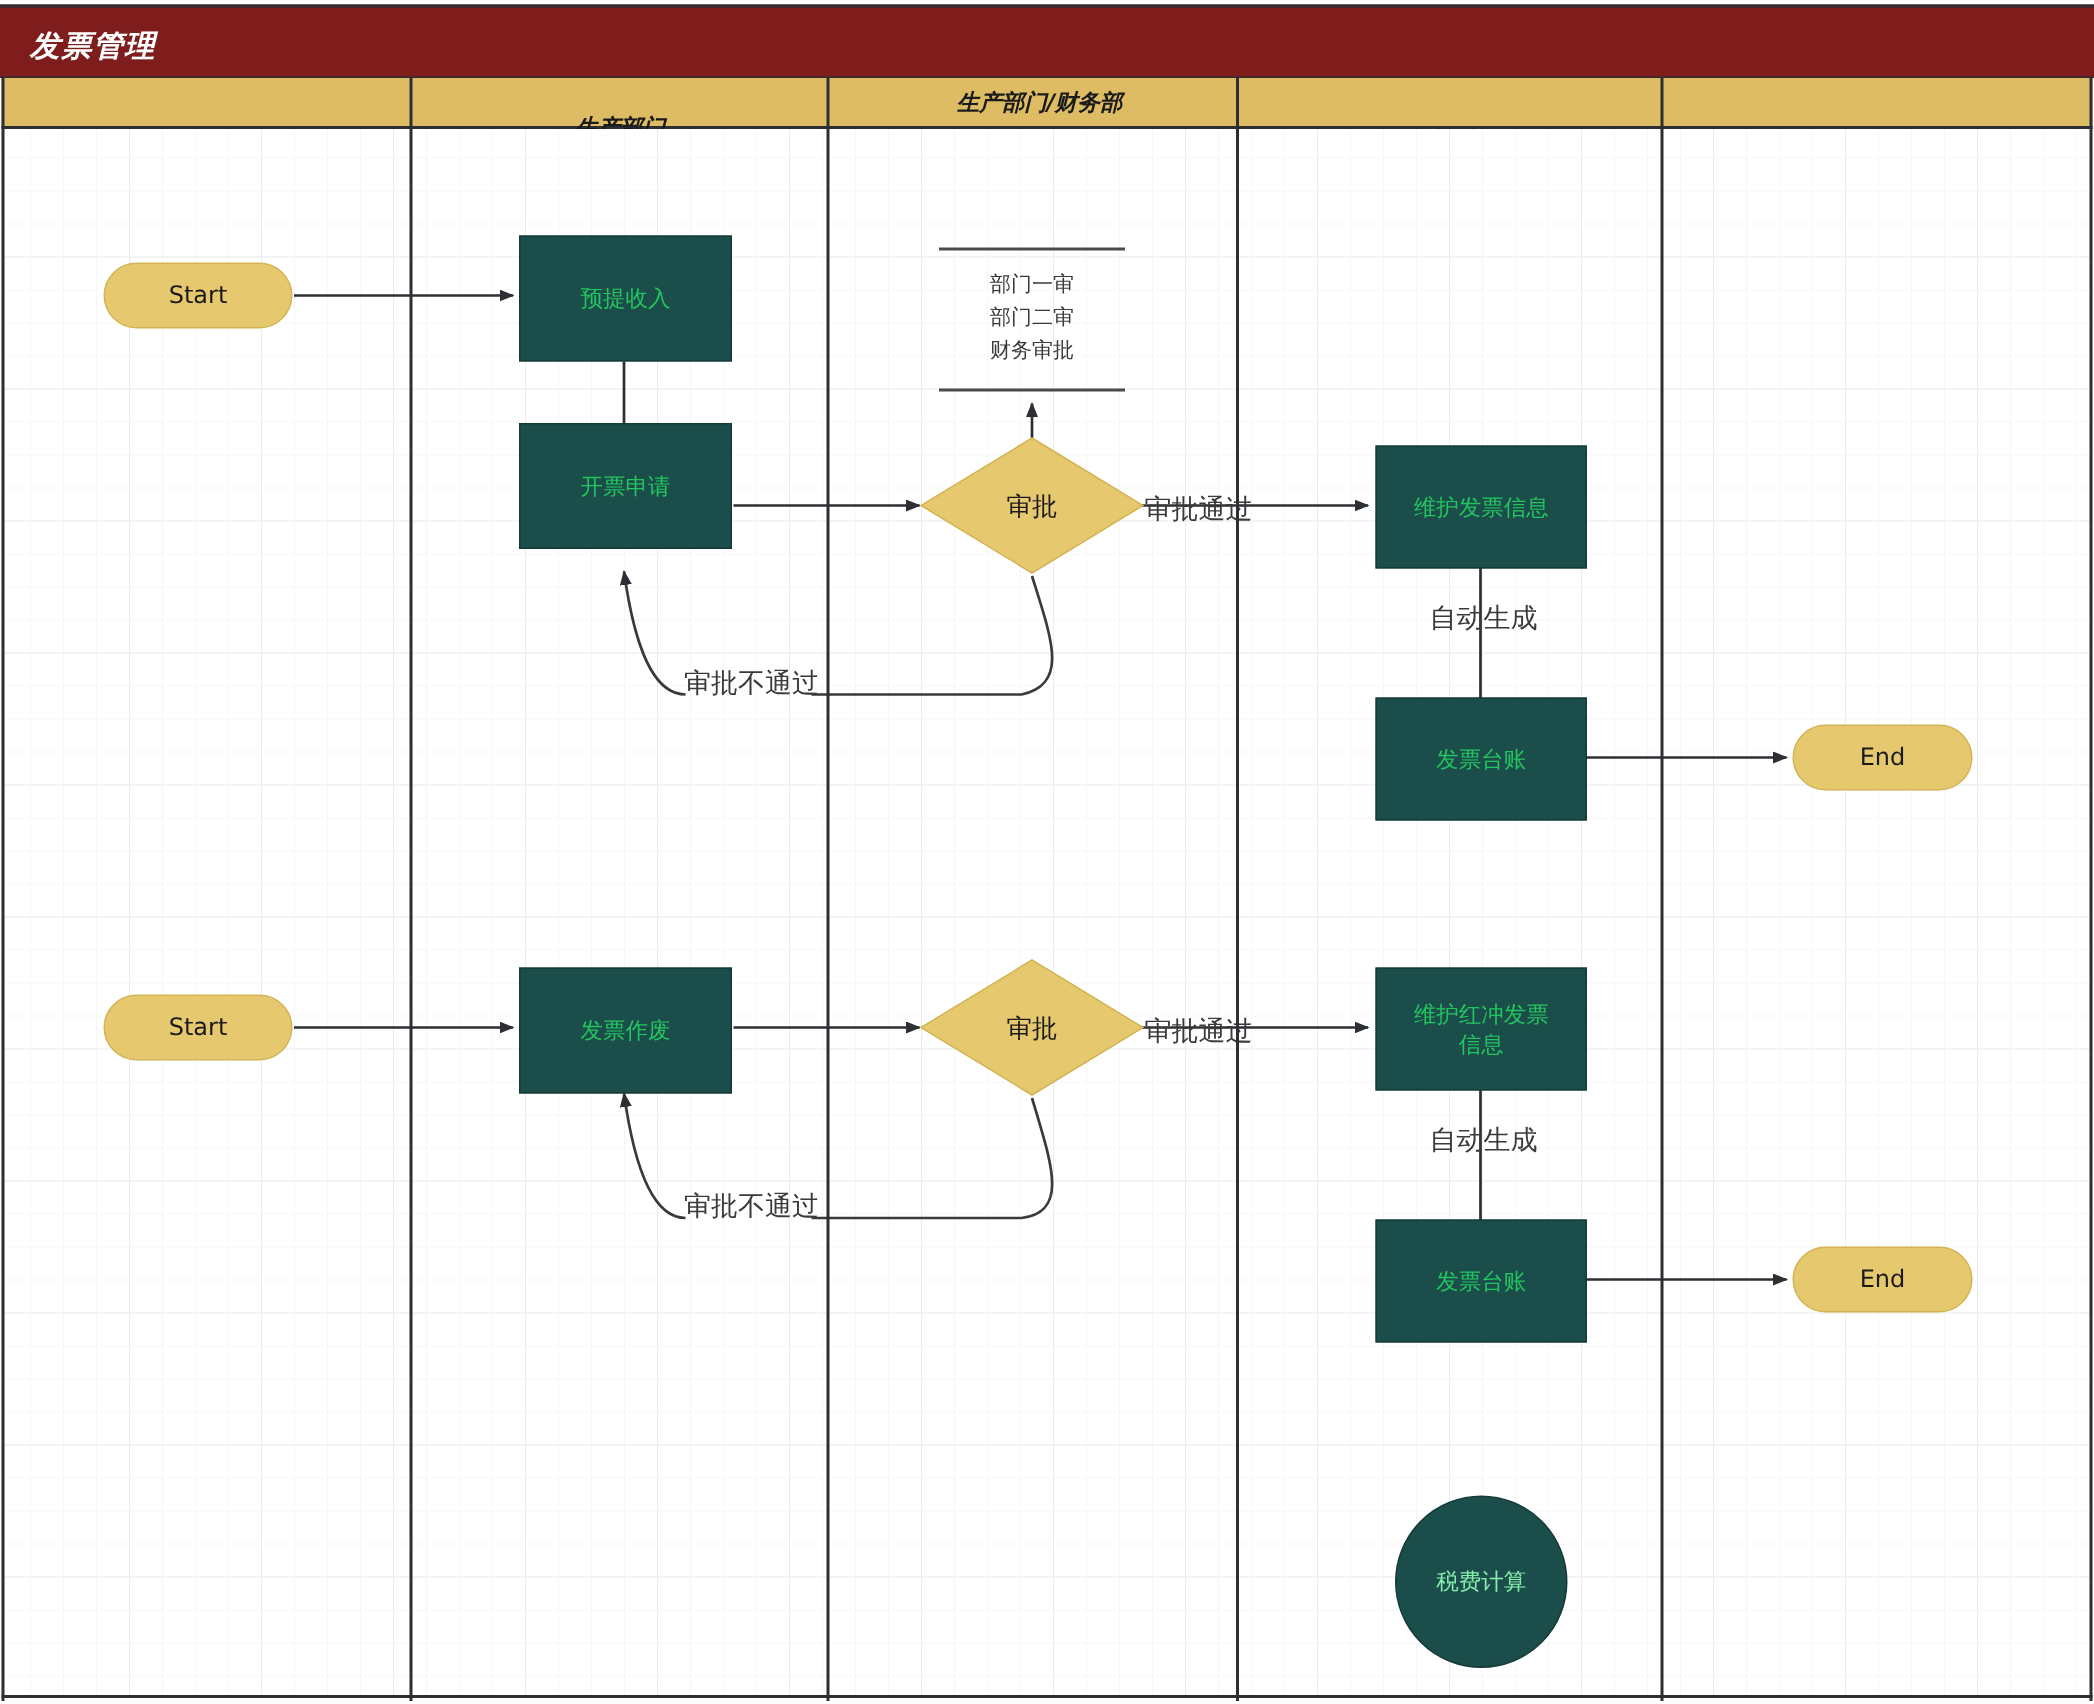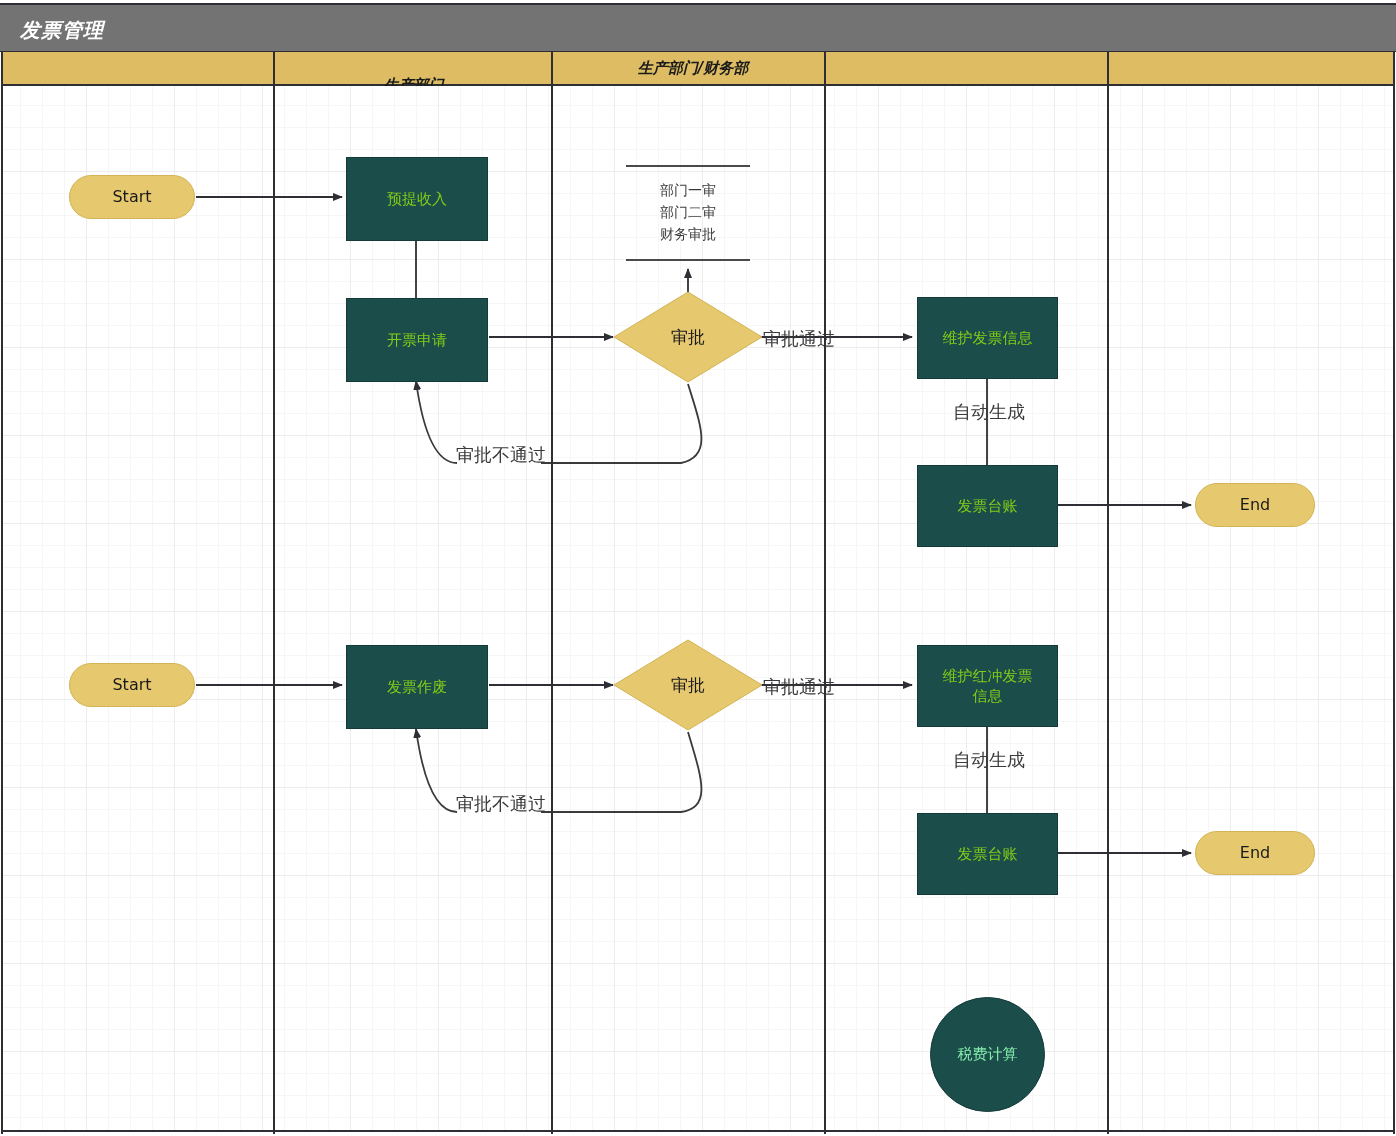--- a/index.html
+++ b/index.html
@@ -10,21 +10,21 @@
     position:relative;
     width:1396px;
     height:1136px;
     background:#ffffff;
     overflow:hidden;
   }
 
   
   .titlebar{
     position:absolute;left:0;top:3px;width:1396px;height:49px;
-    background:#737373;
+    background:#7f1d1d;
     border-top:2px solid #2d2f34;
     border-bottom:1px solid #2d2f34;
     box-sizing:border-box;
   }
   .titlebar .title-text{
     position:absolute;left:20px;top:12px;
     color:#ffffff;
     font-size:20px;
     font-weight:bold;
     font-style:italic;
@@ -73,21 +73,21 @@
   .node{
     position:absolute;
     display:flex;align-items:center;justify-content:center;
     text-align:center;
     font-size:15px;
     line-height:1.35;
     box-sizing:border-box;
   }
   .node.process{
     background:#1b4d4b;
-    color:#84cc16;
+    color:#22c55e;
     border:1px solid #143b39;
   }
   .node.terminator{
     background:#e6c86e;
     color:#1a1a1a;
     border:1px solid #d3b455;
     border-radius:22px;
     font-size:16px;
   }
   .node.circle{
@@ -180,21 +180,21 @@
 
       <path d="M986,640 L986,760" stroke="#2d2f34" stroke-width="1.8" fill="none" marker-end="url(#arrow)"></path>
 
       <path d="M1057,767 L1190,767" stroke="#2d2f34" stroke-width="1.8" fill="none" marker-end="url(#arrow)"></path>
     </svg>
 
     <div class="node terminator" style="left:68px;top:89px;width:126px;height:44px;">Start</div>
 
     <div class="node process" style="left:345px;top:71px;width:142px;height:84px;">预提收入</div>
 
-    <div class="node process" style="left:345px;top:212px;width:142px;height:84px;">开票申请</div>
+    <div class="node process" style="left:345px;top:196px;width:142px;height:84px;">开票申请</div>
 
     <div class="diamond-wrap" style="left:612px;top:205px;width:150px;height:92px;">
       <svg width="150" height="92" style="position:absolute;left:0;top:0;">
         <polygon points="75,1 149,46 75,91 1,46" fill="#e6c86e" stroke="#d3b455" stroke-width="1"></polygon>
       </svg>
       <div class="dia-label">审批</div>
     </div>
 
     <div class="note" style="left:625px;top:79px;width:124px;height:96px;">
       <div>部门一审</div>

